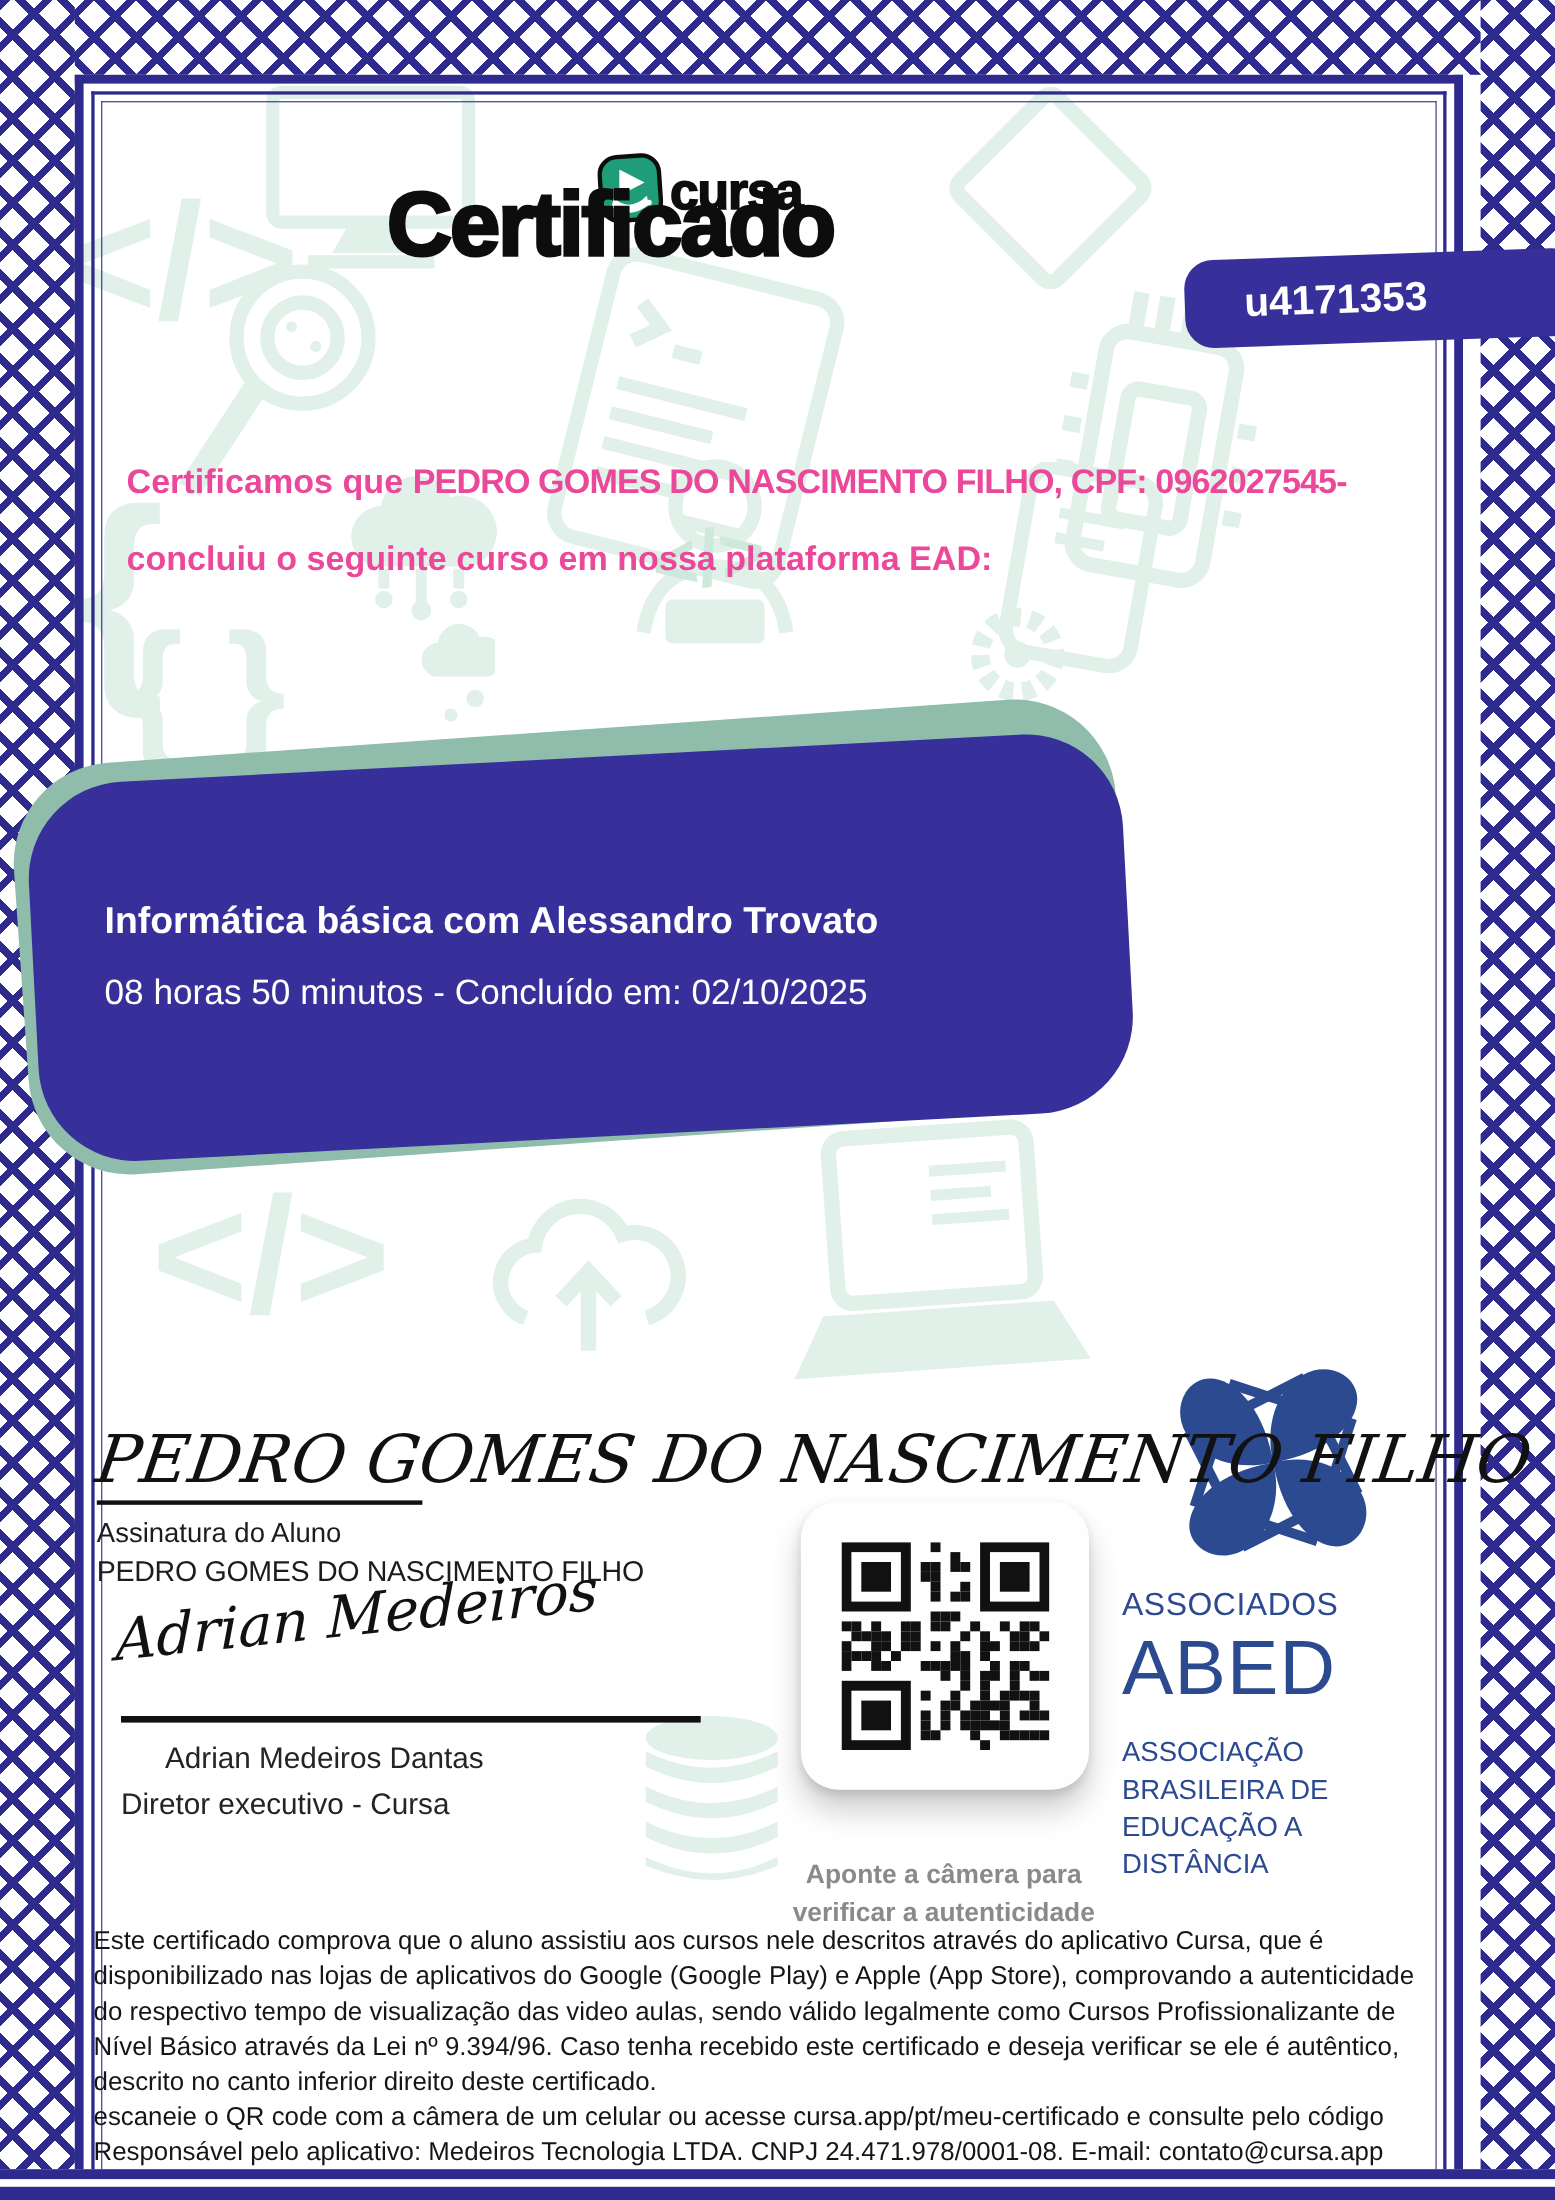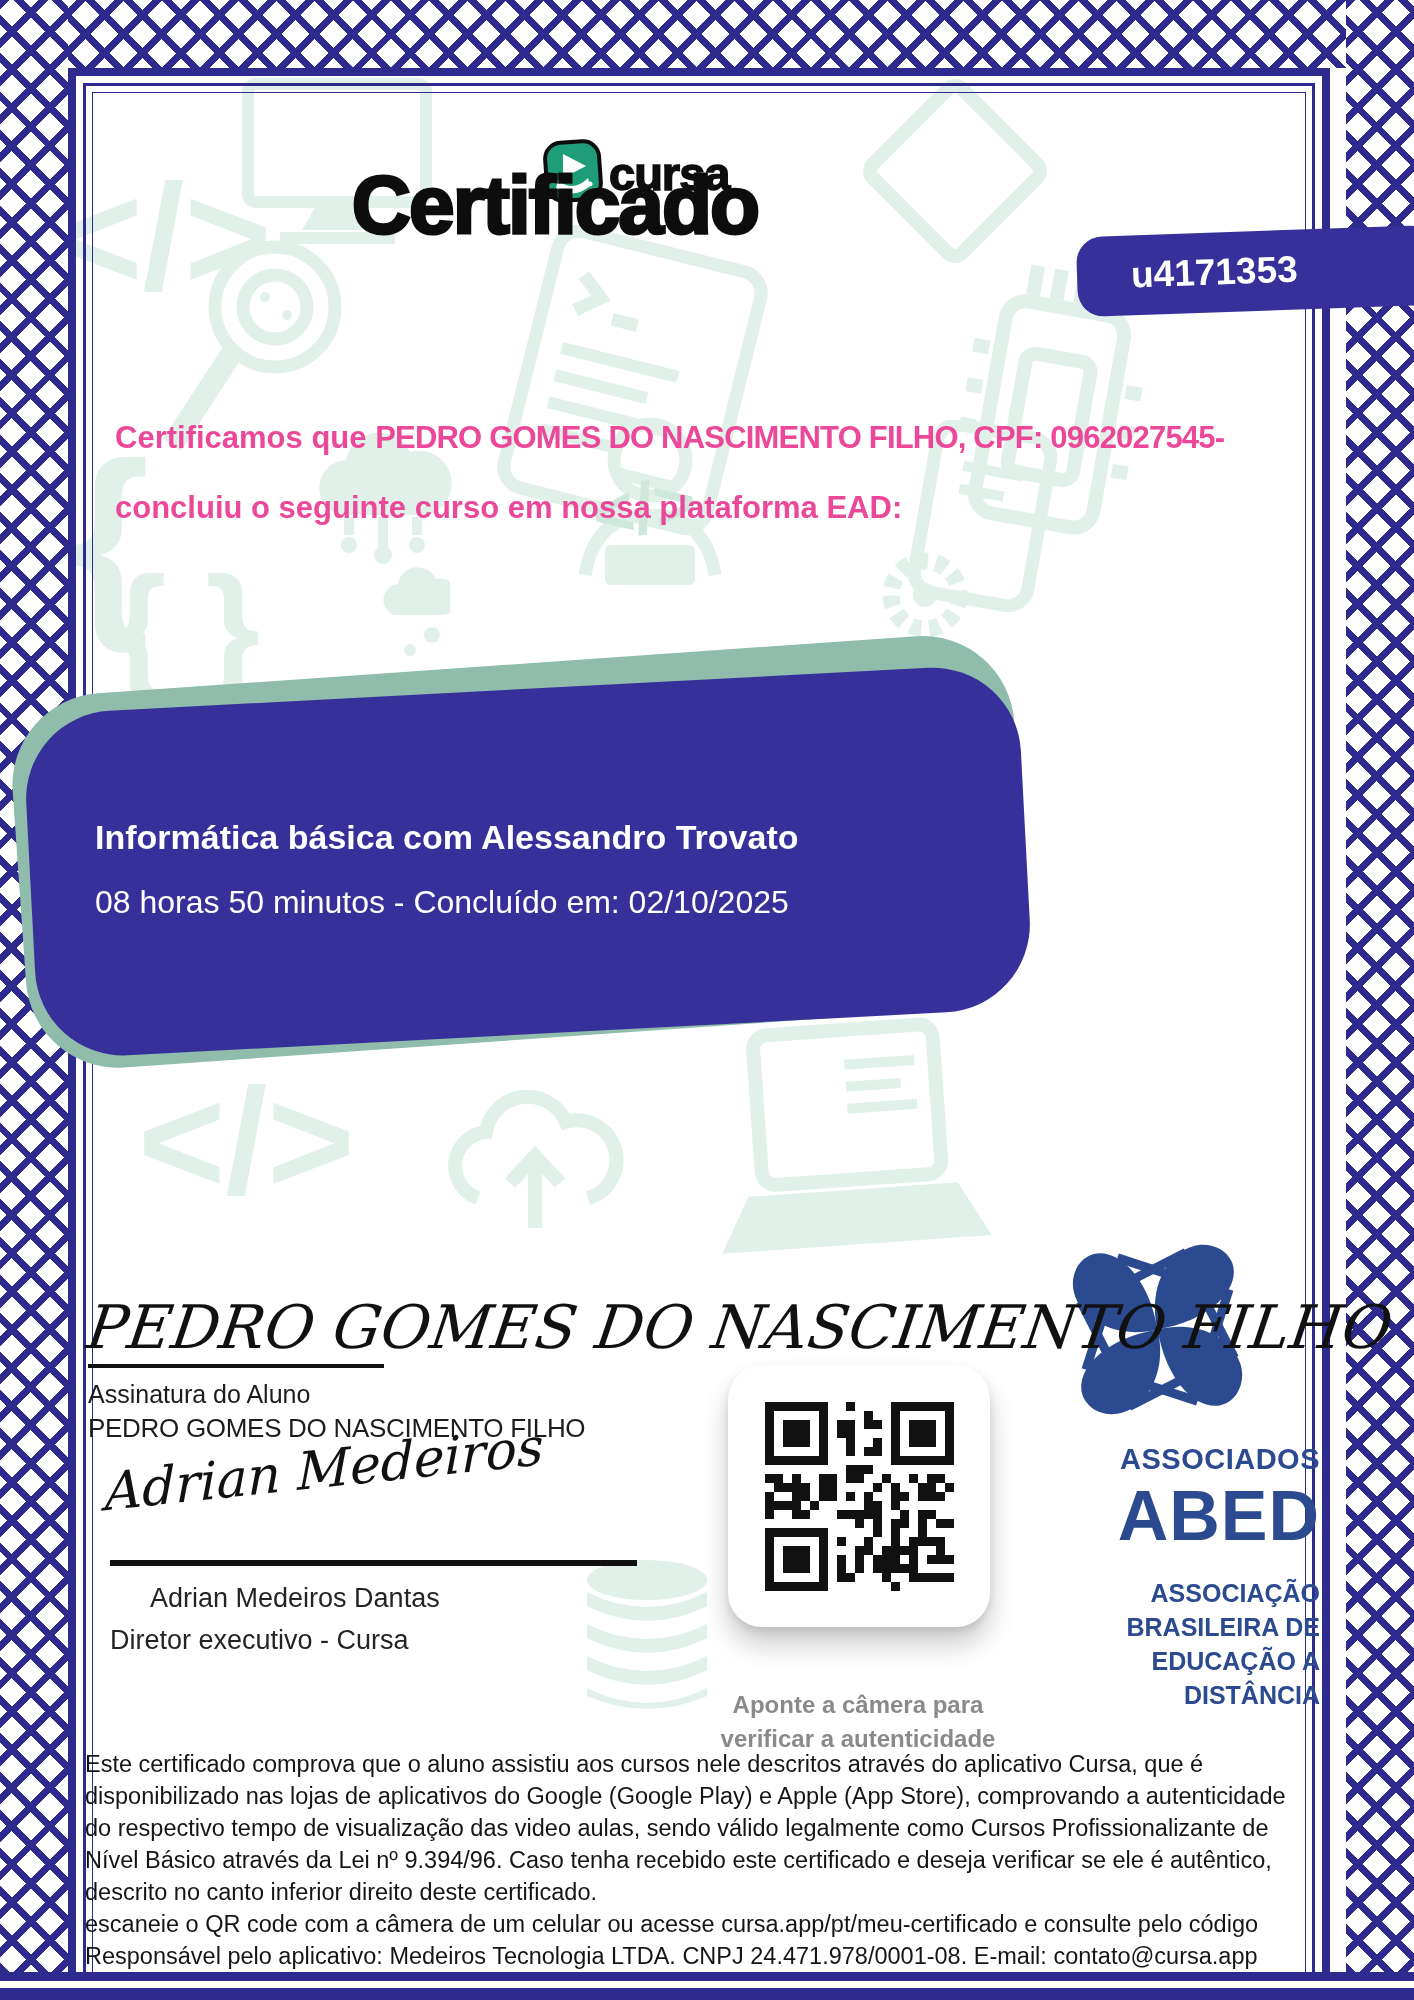--- a/index.html
+++ b/index.html
@@ -56,21 +56,21 @@
   .sig-label{left:88px;top:1380px;font-size:25px;color:#1c1c1c;z-index:4;}
   .sig-name{left:88px;top:1413px;font-size:26px;color:#1c1c1c;z-index:4;letter-spacing:-0.3px;}
   .exec-name{left:110px;top:1583px;font-size:27px;color:#242424;z-index:4;margin-left:40px;}
   .exec-role{left:110px;top:1625px;font-size:27px;color:#242424;z-index:4;}
   
   .qr-card{left:728px;top:1365px;width:262px;height:262px;background:#fefefe;border-radius:34px;
            box-shadow:0 18px 28px rgba(0,0,0,.20), 0 4px 8px rgba(0,0,0,.10);z-index:3;}
   .qr-card svg{position:absolute;left:37px;top:37px;}
   .qr-caption{left:718px;top:1648px;width:280px;text-align:center;font-size:24px;font-weight:bold;color:#8a8a8a;line-height:34px;z-index:3;margin-top:40px;}
   
-  .abed{z-index:2;color:#2b4a8f;text-align:right;font-weight:bold;}
+  .abed{z-index:2;color:#2b4a8f;text-align:left;font-weight:normal;}
   .abed-logo{left:1050px;top:1222px;}
   .abed-associados{left:1020px;top:1443px;width:300px;font-size:29px;letter-spacing:0.5px;}
   .abed-abed{left:1020px;top:1476px;width:300px;font-size:70px;letter-spacing:1px;}
   .abed-full{left:1020px;top:1576px;width:300px;font-size:25px;line-height:34px;}
   
   .footer{left:85px;top:1748px;width:1256px;font-size:23.5px;line-height:32px;color:#151515;z-index:4;}
 </style>
 </head>
 <body>
 

